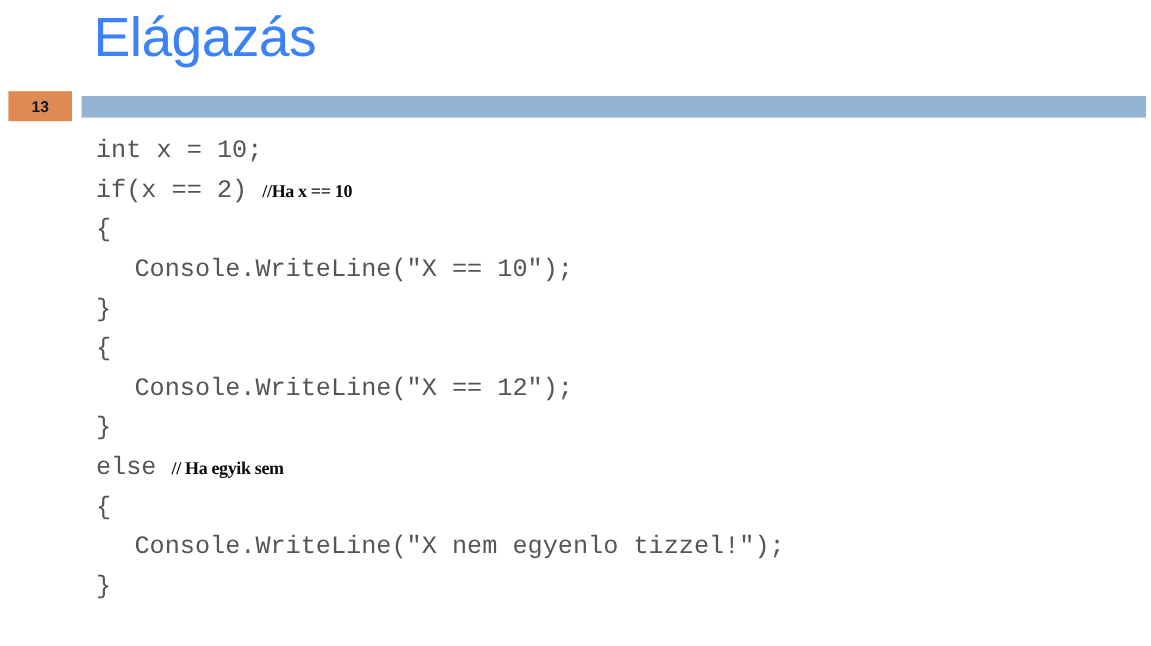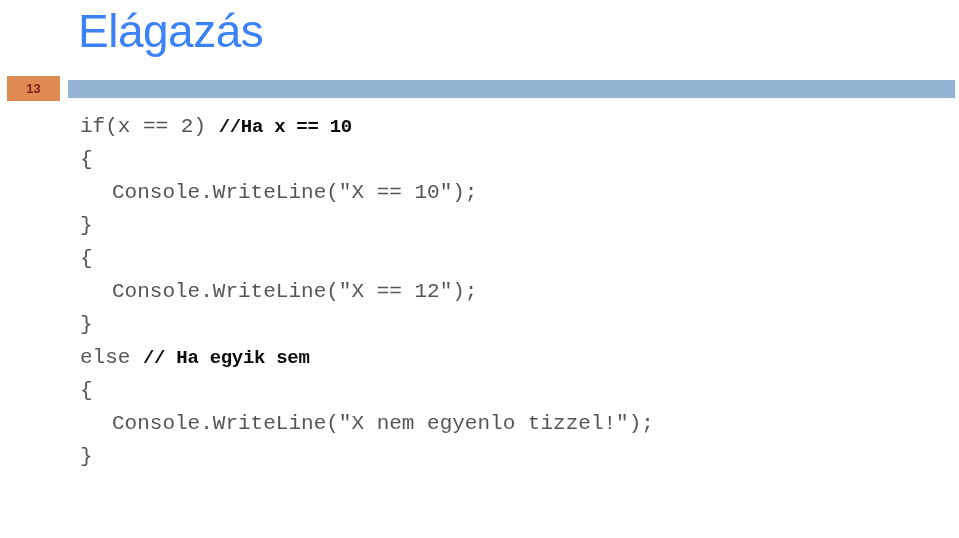--- a/index.html
+++ b/index.html
@@ -48,21 +48,21 @@
     left: 7px;
     top: 8px;
     width: 53px;
     height: 25px;
     background: #df8a52;
     display: flex;
     align-items: center;
     justify-content: center;
   }
   .slide-number-badge span {
-    color: #7f1d1d;
+    color: #0f172a;
     font-family: "Liberation Sans", sans-serif;
     font-size: 13px;
     font-weight: 700;
     line-height: 1;
   }
   .header-bar {
     position: absolute;
     left: 68px;
     top: 12px;
     width: 887px;
@@ -80,22 +80,22 @@
   .code-line {
     height: 33px;
     line-height: 33px;
     white-space: pre;
     font-family: "Liberation Mono", "DejaVu Sans Mono", monospace;
     font-size: 21px;
     color: #555555;
     letter-spacing: 0px;
   }
   .code-line .cmt {
-    font-family: Liberation Mono, monospace;
-    font-size: 19px;
+    font-family: Liberation Serif, serif;
+    font-size: 15px;
     font-weight: 700;
     color: #0a0a0a;
     letter-spacing: -0.3px;
   }
   .indent-1 { padding-left: 32px; }
 </style>
 </head>
 <body>
 
 <div class="slide">
@@ -103,20 +103,21 @@
   <div class="slide-title" style="color: #3b82f6;">Elágazás</div>
 
   <div class="header-rule">
     <div class="slide-number-badge" style="background: rgb(223, 138, 82);">
       <span>13</span>
     </div>
     <div class="header-bar" style="background: rgb(147, 181, 211);"></div>
   </div>
 
   <div class="code-block">
+      <div class="code-line"><span>int x = 10;</span></div>
       <div class="code-line"><span>if(x == 2) </span><span class="cmt">//Ha x == 10</span></div>
       <div class="code-line"><span>{</span></div>
       <div class="code-line indent-1"><span>Console.WriteLine("X == 10");</span></div>
       <div class="code-line"><span>}</span></div>
       <div class="code-line"><span>{</span></div>
       <div class="code-line indent-1"><span>Console.WriteLine("X == 12");</span></div>
       <div class="code-line"><span>}</span></div>
       <div class="code-line"><span>else </span><span class="cmt">// Ha egyik sem</span></div>
       <div class="code-line"><span>{</span></div>
       <div class="code-line indent-1"><span>Console.WriteLine("X nem egyenlo tizzel!");</span></div>

